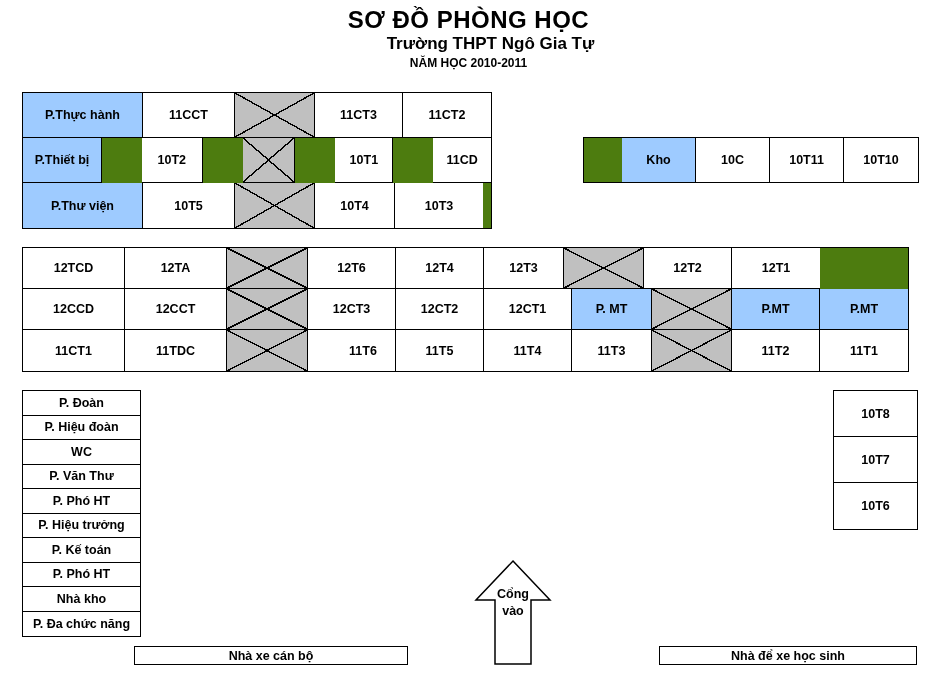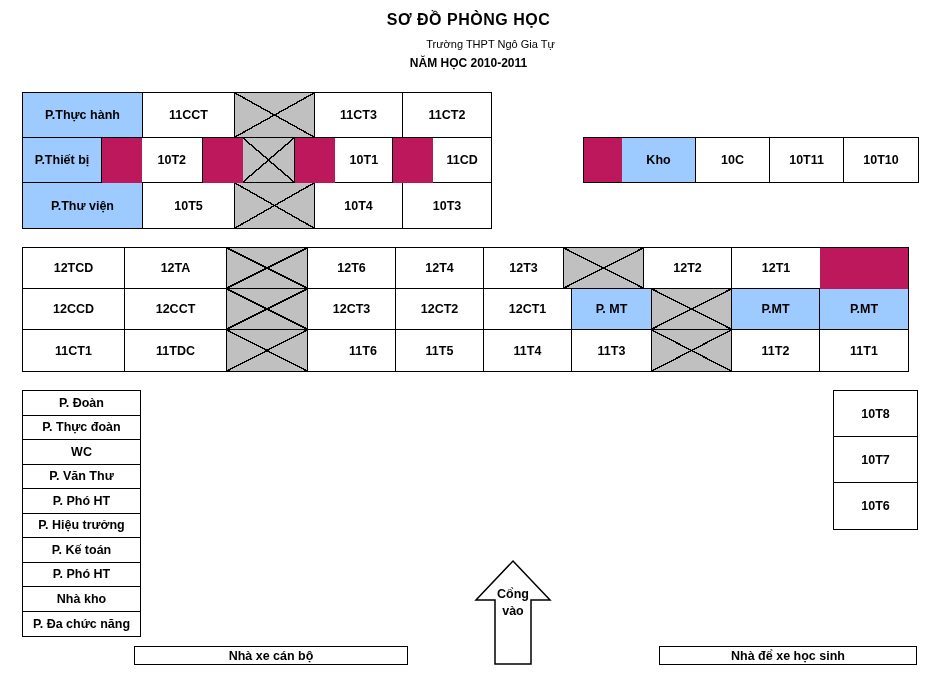--- a/index.html
+++ b/index.html
@@ -16,43 +16,43 @@
     overflow: hidden;
   }
   .title-block {
     position: absolute;
     top: 6px;
     left: 0;
     width: 937px;
     text-align: center;
   }
   .title-main {
-    font-size: 16px;
+    font-size: 24px;
     font-weight: bold;
     letter-spacing: 0.5px;
     line-height: 28px;
   }
   .title-sub {
-    font-size: 11px;
-    font-weight: normal;
+    font-size: 17px;
+    font-weight: bold;
     line-height: 20px;
     margin-left: 44px;
   }
   .title-year {
     font-size: 12px;
     font-weight: bold;
     line-height: 18px;
   }
 
   
   .block {
     position: absolute;
     border: 1px solid #000;
     box-sizing: border-box;
-    background: #be185d;
+    background: #4d7c0f;
   }
   .row {
     display: flex;
   }
   .cell {
     box-sizing: border-box;
     border-right: 1px solid #000;
     border-bottom: 1px solid #000;
     display: flex;
     align-items: center;
@@ -176,21 +176,21 @@
       <div class="cell blue" style="width: 120px; height: 45px;">P.Thiết bị</div>
       <div class="cell" style="width: 92px; height: 45px;">10T2</div>
       <div class="cell gray" style="width: 80px; height: 45px;"></div>
       <div class="cell" style="width: 88px; height: 45px;">10T1</div>
       <div class="cell" style="width: 88px; height: 45px;">11CD</div>
     </div>
     <div class="row" style="height: 45px;">
       <div class="cell blue" style="width: 120px; height: 45px;">P.Thư viện</div>
       <div class="cell" style="width: 92px; height: 45px;">10T5</div>
       <div class="cell gray" style="width: 80px; height: 45px;"></div>
-      <div class="cell" style="width: 88px; height: 45px;">10T4</div>
+      <div class="cell" style="width: 80px; height: 45px;">10T4</div>
       <div class="cell" style="width: 88px; height: 45px;">10T3</div>
     </div>
   </div>
 
 <div class="block" id="block-top-right" style="left:583px; top:137px; width:336px; height:46px;">
     <div class="row" style="height: 44px; margin-left: 38px;">
       <div class="cell blue" style="width: 84px; height: 44px;">Kho</div>
       <div class="cell" style="width: 84px; height: 44px;">10C</div>
       <div class="cell" style="width: 84px; height: 44px;">10T11</div>
       <div class="cell" style="width: 84px; height: 44px;">10T10</div>
@@ -230,21 +230,21 @@
       <div class="cell" style="width: 88px; height: 41px;">11T4</div>
       <div class="cell" style="width: 80px; height: 41px;">11T3</div>
       <div class="cell gray" style="width: 80px; height: 41px;"></div>
       <div class="cell" style="width: 88px; height: 41px;">11T2</div>
       <div class="cell" style="width: 88px; height: 41px;">11T1</div>
     </div>
   </div>
 
 <div class="office-list">
     <div class="office-item">P. Đoàn</div>
-    <div class="office-item">P. Thực đoàn</div>
+    <div class="office-item">P. Hiệu đoàn</div>
     <div class="office-item">WC</div>
     <div class="office-item">P. Văn Thư</div>
     <div class="office-item">P. Phó HT</div>
     <div class="office-item">P. Hiệu trưởng</div>
     <div class="office-item">P. Kế toán</div>
     <div class="office-item">P. Phó HT</div>
     <div class="office-item">Nhà kho</div>
     <div class="office-item">P. Đa chức năng</div>
   </div>
 

